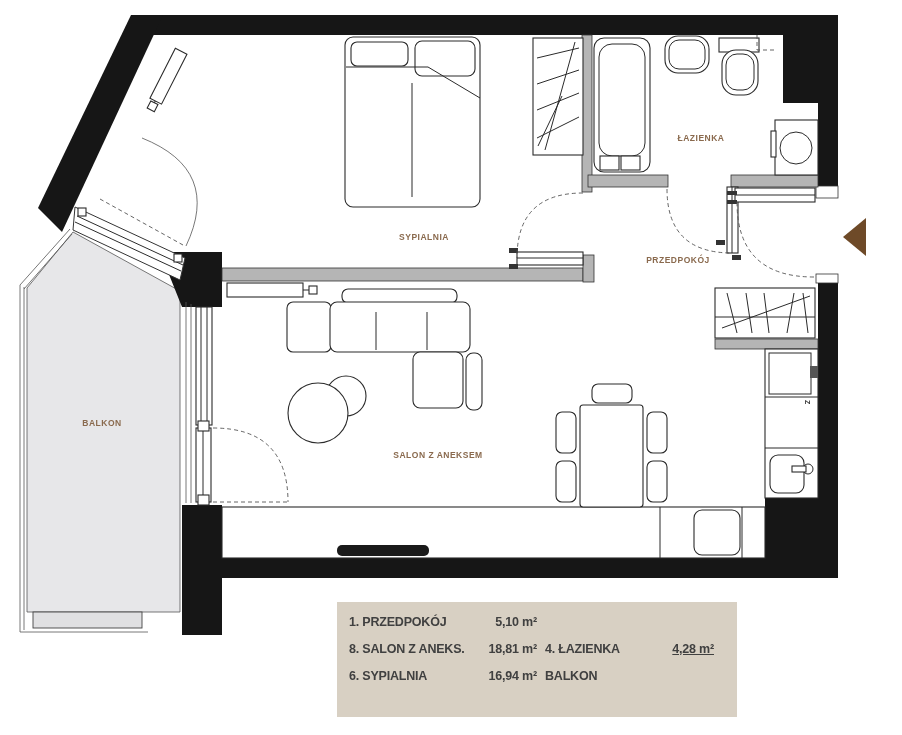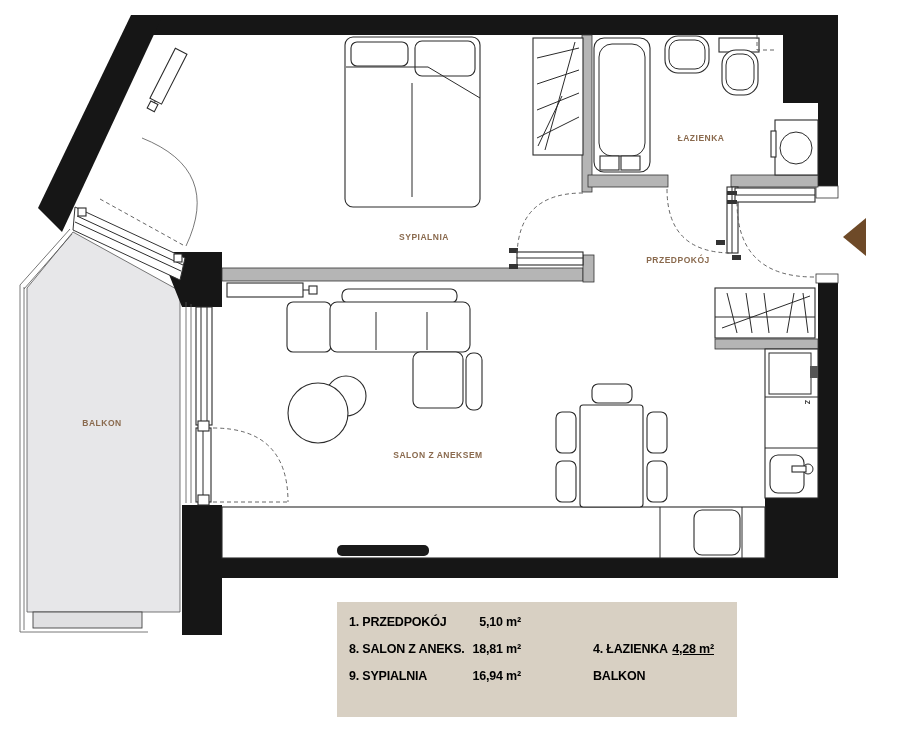--- a/index.html
+++ b/index.html
@@ -11,25 +11,25 @@
   .part{fill:#b5b5b5;stroke:#333;stroke-width:0.8;}
   .furn{fill:#ffffff;stroke:#2b2b2b;stroke-width:1.1;}
   .thin{fill:none;stroke:#2b2b2b;stroke-width:1;}
   .hair{fill:none;stroke:#555;stroke-width:0.8;}
   .dash{fill:none;stroke:#555;stroke-width:0.9;stroke-dasharray:4 3;}
   .roomlbl{font-family:"Liberation Sans",sans-serif;font-size:8.5px;font-weight:bold;
            letter-spacing:0.5px;fill:#8a6a4e;text-anchor:middle;}
   .zlbl{font-family:"Liberation Sans",sans-serif;font-size:7px;font-weight:bold;fill:#333;}
   
   .legend{position:absolute;left:337px;top:602px;width:400px;height:115px;background:#d8d0c3;}
-  .lg{position:absolute;font-size:12.5px;font-weight:bold;color:#000000;letter-spacing:-0.2px;
+  .lg{position:absolute;font-size:12.5px;font-weight:bold;color:#404040;letter-spacing:-0.2px;
       white-space:nowrap;line-height:18px;}
   .lgv{text-align:right;}
   .r1{top:11px;} .r2{top:38px;} .r3{top:65px;}
-  .c1l{left:12px;} .c1v{left:108px;width:76px;text-align:right;} .c2l{left:208px;margin-left:48px;} .c2v{left:300px;width:77px;text-decoration:underline;}
+  .c1l{left:12px;} .c1v{left:124px;width:76px;text-align:right;} .c2l{left:208px;} .c2v{left:300px;width:77px;text-decoration:underline;}
 </style>
 </head>
 <body>
 
 <div class="stage">
 <svg width="902" height="735" viewBox="0 0 902 735">
 
   <g>
     <polygon points="73,232 180,291 180,612 27,612 27,288" fill="#e7e7e9" stroke="#555" stroke-width="0.8"></polygon>
     <g>
@@ -226,19 +226,19 @@
   <text class="roomlbl" x="701" y="141">ŁAZIENKA</text>
   <text class="roomlbl" x="678" y="263">PRZEDPOKÓJ</text>
   <text class="roomlbl" x="102" y="426">BALKON</text>
 </svg>
 
   <div class="legend">
     <div class="lg r1 c1l">1. PRZEDPOKÓJ</div>
     <div class="lg r1 c1v lgv">5,10 m²</div>
     <div class="lg r2 c1l">8. SALON Z ANEKS.</div>
     <div class="lg r2 c1v lgv">18,81 m²</div>
-    <div class="lg r3 c1l">9. SYPIALNIA</div>
+    <div class="lg r3 c1l">6. SYPIALNIA</div>
     <div class="lg r3 c1v lgv">16,94 m²</div>
     <div class="lg r2 c2l">4. ŁAZIENKA</div>
     <div class="lg r2 c2v lgv">4,28 m²</div>
     <div class="lg r3 c2l">BALKON</div>
   </div>
 </div>
 
 </body></html>

